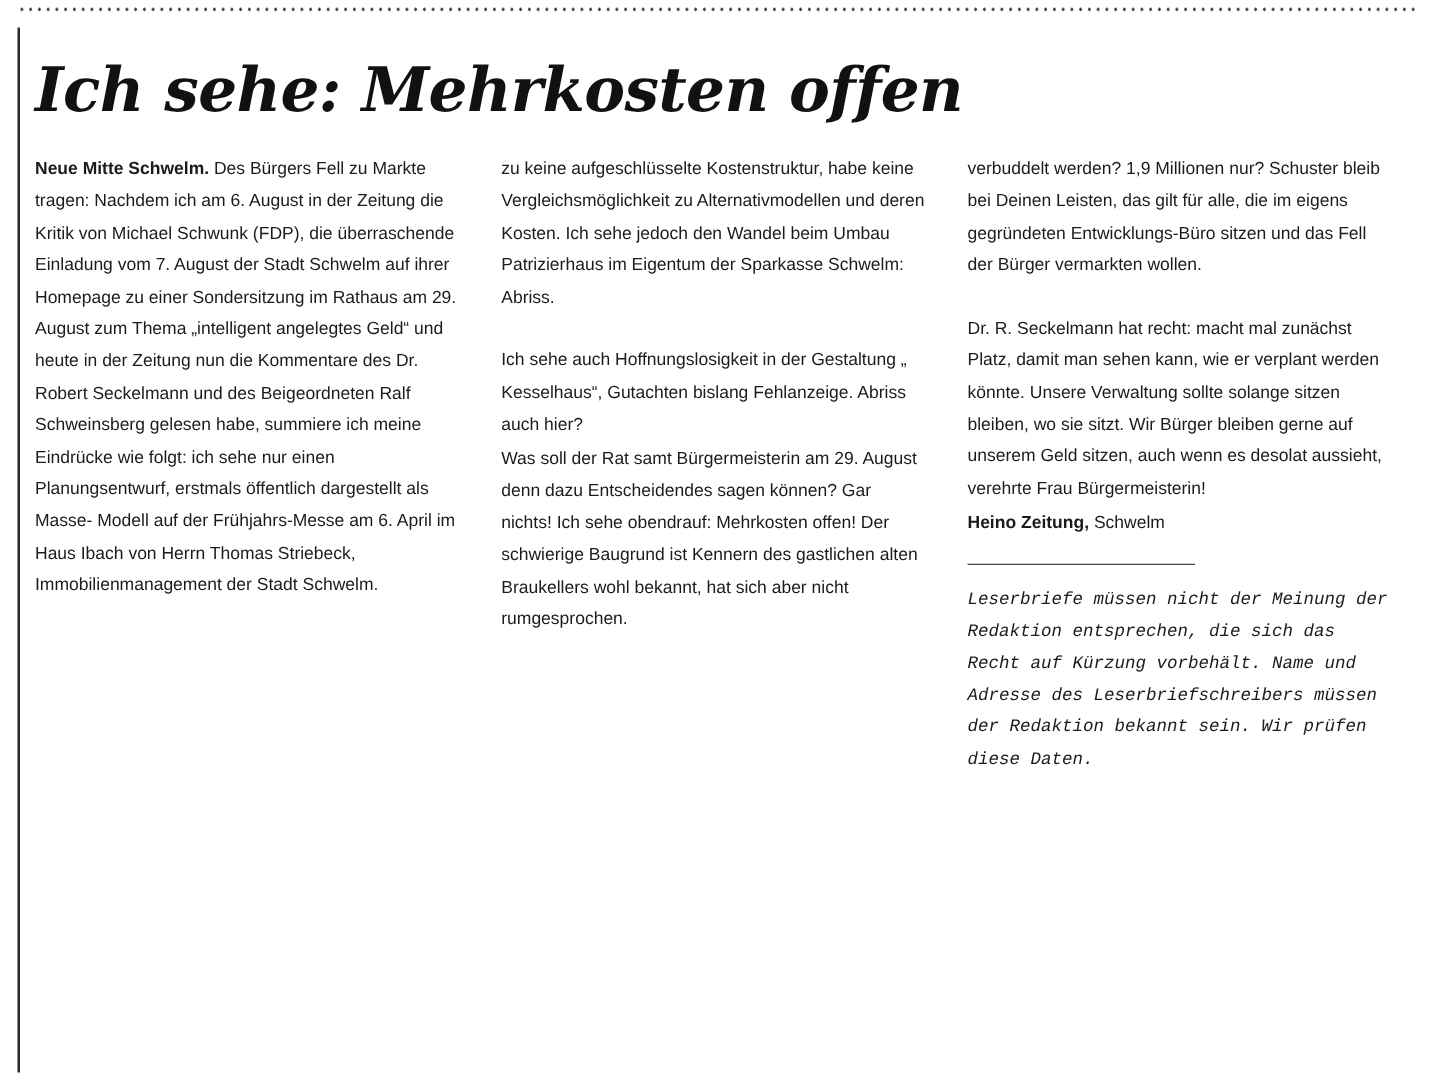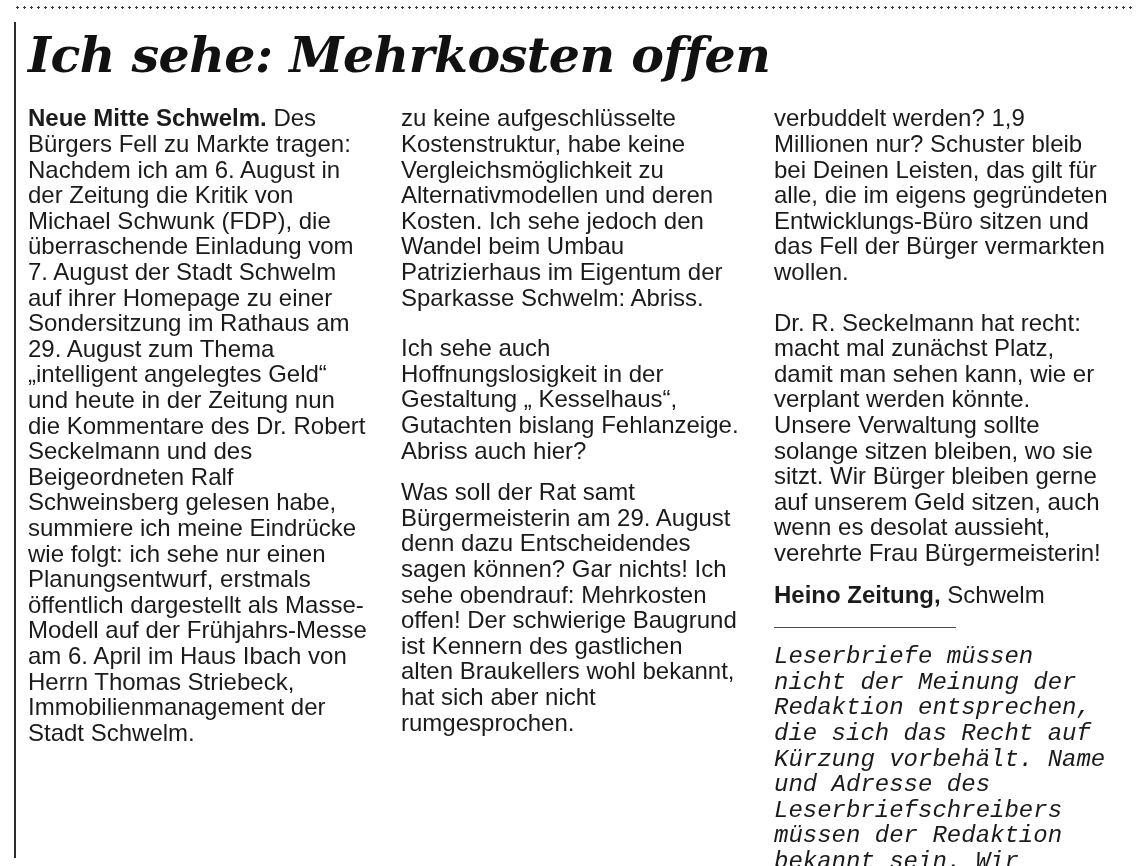--- a/index.html
+++ b/index.html
@@ -48,42 +48,42 @@
     bottom: 0;
   }
   .headline {
     font-family: "DejaVu Serif", serif;
     font-style: italic;
     font-weight: 700;
     font-size: 49px;
     line-height: 1.05;
     letter-spacing: -0.5px;
     color: #111;
-    margin: 0 0 24px 0;
+    margin: 17px 0 24px 0;
     white-space: nowrap;
   }
   .columns {
     display: flex;
     gap: 33px;
     align-items: flex-start;
   }
   .col {
     width: 340px;
     flex: 0 0 340px;
   }
   .col p {
     margin: 0;
-    font-size: 24px;
+    font-size: 14px;
     line-height: 25.6px;
     color: #1b1b1b;
     text-align: left;
     hyphens: manual;
   }
   .col p + p {
-    margin-top: 16px;
+    margin-top: 2px;
   }
   .gap {
     height: 25px;
   }
   .lead {
     font-weight: 700;
   }
   .signature {
     font-size: 18.4px;
     line-height: 25.6px;

